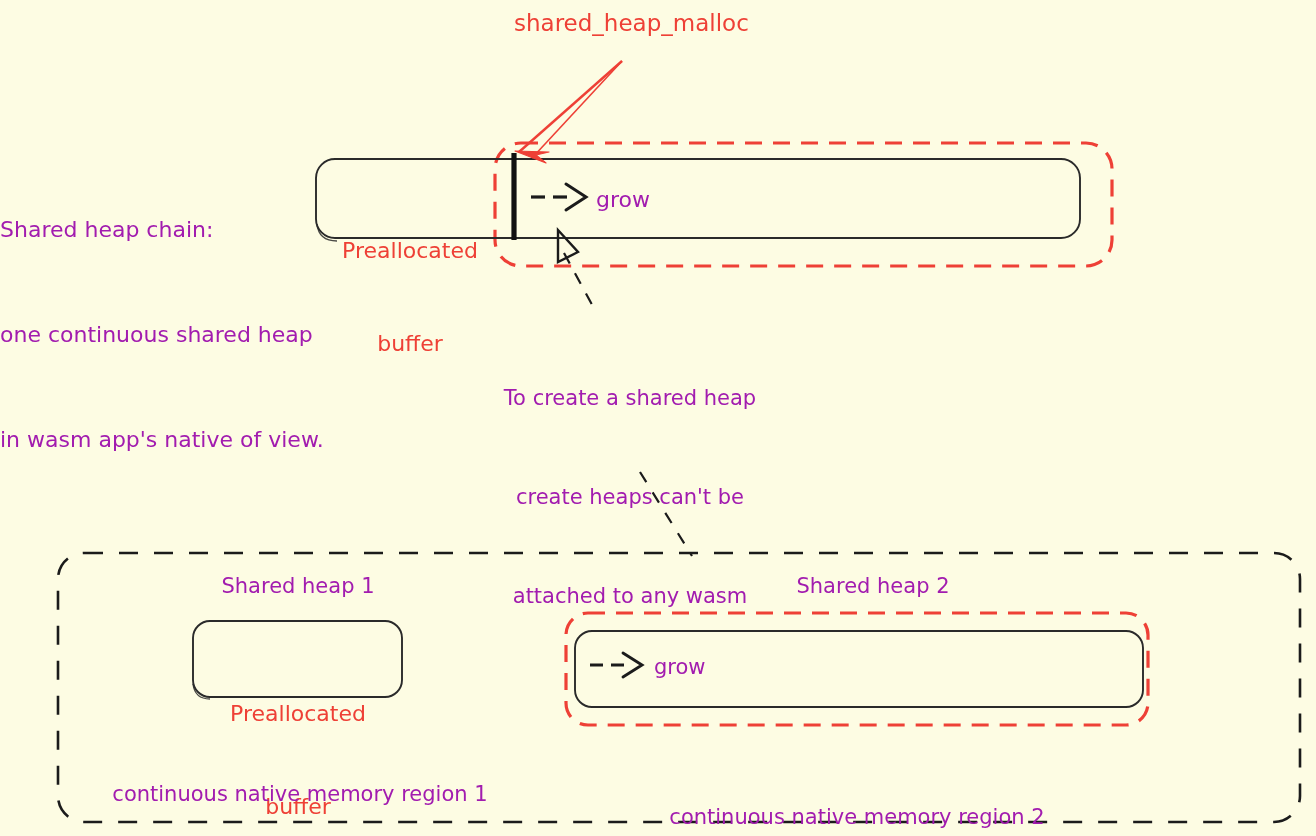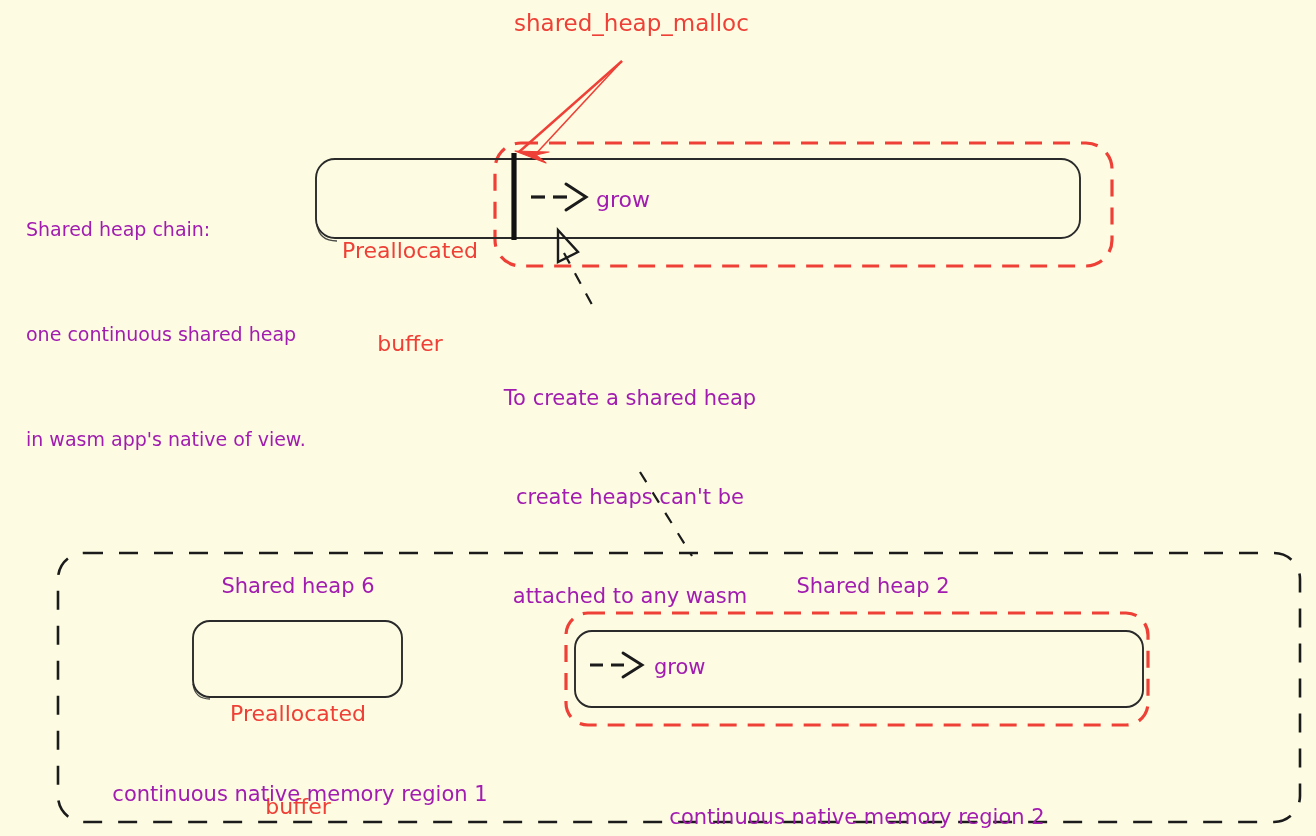--- a/index.html
+++ b/index.html
@@ -25,23 +25,23 @@
   .txt {
     position: absolute;
     color: #a21caf;
     white-space: pre;
     line-height: 1.30;
   }
   .red { color: #EE4036; }
 
   
   #caption-left {
-    left: 26px;
+    left: 0;
     top: 142px;
-    font-size: 19px;
+    font-size: 22px;
     line-height: 35px;
   }
 
   
   #malloc-label {
     left: 514px;
     top: 9px;
     font-size: 23px;
   }
 
@@ -182,21 +182,21 @@
   </div>
 
   <div class="txt" id="grow-top">grow</div>
 
   <div class="txt" id="mid-note">
     <div>To create a shared heap</div>
     <div>create heaps can't be</div>
     <div>attached to any wasm</div>
   </div>
 
-  <div class="txt" id="sh1-title">Shared heap 6</div>
+  <div class="txt" id="sh1-title">Shared heap 1</div>
 
   <div class="txt red" id="prealloc-bottom">
     <div>Preallocated</div>
     <div>buffer</div>
   </div>
 
   <div class="txt" id="region1-caption">
     <div>continuous native memory region 1</div>
     
   </div>

